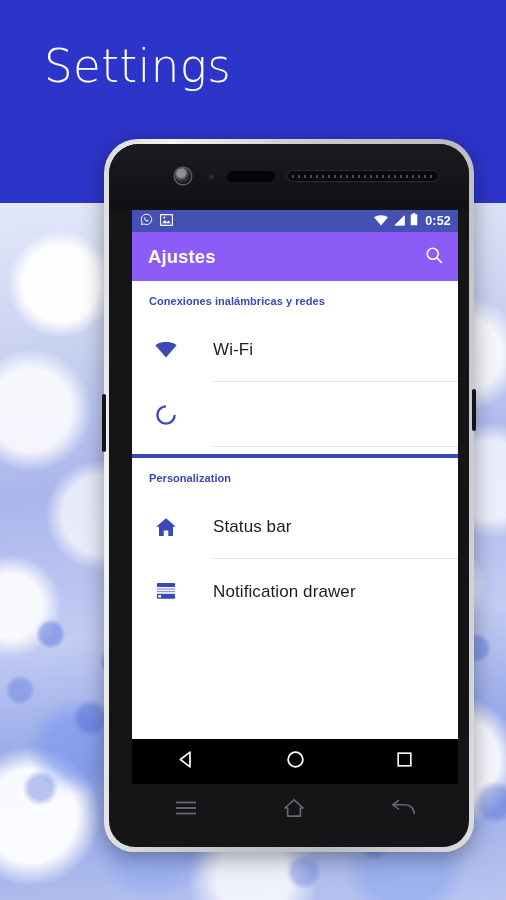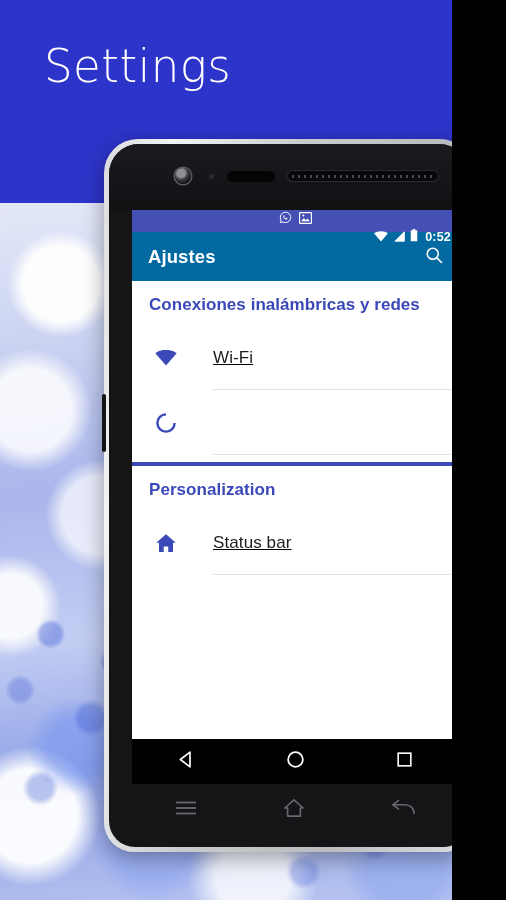--- a/index.html
+++ b/index.html
@@ -8,21 +8,21 @@
     padding: 0;
     background: #000;
   }
   body {
     font-family: "Liberation Sans", sans-serif;
     -webkit-font-smoothing: antialiased;
   }
 
   .canvas {
     position: relative;
-    width: 452px;
+    width: 506px;
     height: 900px;
     overflow: hidden;
     background: #2a36c4;
   }
 
   
   .bg-photo {
     position: absolute;
     left: 0;
     top: 200px;
@@ -172,64 +172,62 @@
   }
 
   
   .statusbar {
     height: 22px;
     background: #4450b4;
     display: flex;
     align-items: center;
     padding: 0 7px 0 8px;
     color: #fff;
-    flex-direction: column;
   }
   .sb-left { display: flex; align-items: center; gap: 7px; }
   .sb-right { margin-left: auto; display: flex; align-items: center; gap: 5px; }
   .sb-time {
     font-size: 12.5px;
     font-weight: bold;
     letter-spacing: .2px;
     margin-left: 2px;
   }
 
   
   .toolbar {
     height: 49px;
-    background: #0369a1;
+    background: #8b5cf6;
     display: flex;
     align-items: center;
     padding: 0 14px 0 16px;
   }
   .toolbar-title {
     color: #fff;
     font-size: 18.5px;
     font-weight: bold;
     letter-spacing: .1px;
   }
   .toolbar-actions { margin-left: auto; display: flex; align-items: center; }
 
   
   .list { background: #fff; }
   .section-header {
     color: #3b49b8;
-    font-size: 17px;
+    font-size: 11px;
     font-weight: bold;
     padding: 14px 0 10px 17px;
     letter-spacing: .05px;
   }
   .row {
     display: flex;
     align-items: center;
     height: 65px;
     padding-left: 17px;
     position: relative;
     background: #fff;
-    text-decoration: underline;
   }
   .row-icon {
     width: 34px;
     min-width: 34px;
     display: flex;
     align-items: center;
     justify-content: center;
     color: #3b49b8;
   }
   .row-label {
@@ -394,20 +392,32 @@
           <div class="row">
             <div class="row-icon">
               <svg width="22" height="20" viewBox="0 0 24 22">
                 <path d="M12 1.5 1.2 10.6h3.1v10.2h5.2v-6h5v6h5.2V10.6h3.1z" fill="#3b49b8"></path>
               </svg>
             </div>
             <div class="row-label">Status bar</div>
             <div class="row-divider"></div>
           </div>
 
+          <div class="row">
+            <div class="row-icon">
+              <svg width="22" height="20" viewBox="0 0 24 22">
+                <rect x="2" y="1" width="20" height="4.6" rx="1" fill="#3b49b8"></rect>
+                <rect x="2" y="7" width="20" height="1.4" fill="#8a95dd"></rect>
+                <rect x="2" y="9.8" width="20" height="1.4" fill="#8a95dd"></rect>
+                <rect x="2" y="13" width="20" height="5.4" rx="1" fill="#3b49b8"></rect>
+                <rect x="3.6" y="14.4" width="3" height="2.6" fill="#ffffff"></rect>
+              </svg>
+            </div>
+            <div class="row-label">Notification drawer</div>
+          </div>
 
         </div>
       </div>
 
       <div class="navbar">
         <span>
           <svg width="21" height="21" viewBox="0 0 24 24" fill="none">
             <path d="M16 3.5 5 12l11 8.5z" stroke="#fff" stroke-width="1.9" stroke-linejoin="round"></path>
           </svg>
         </span>

